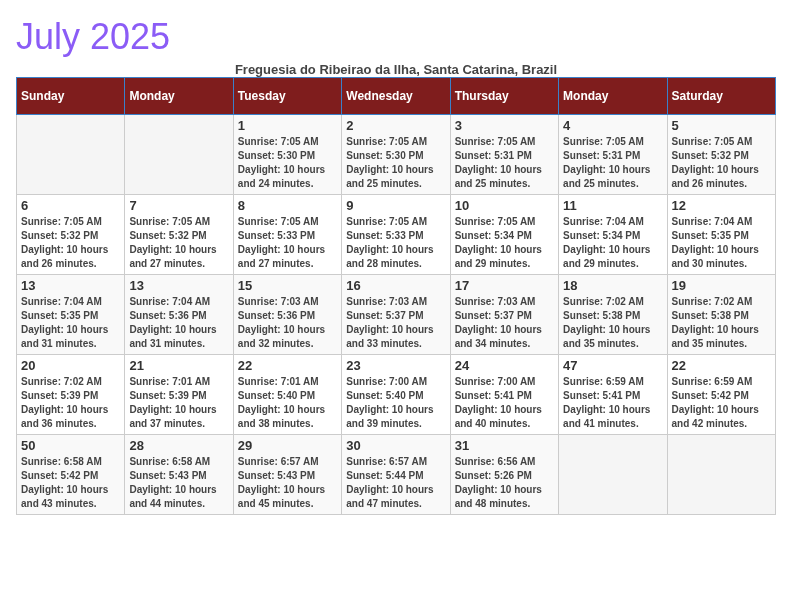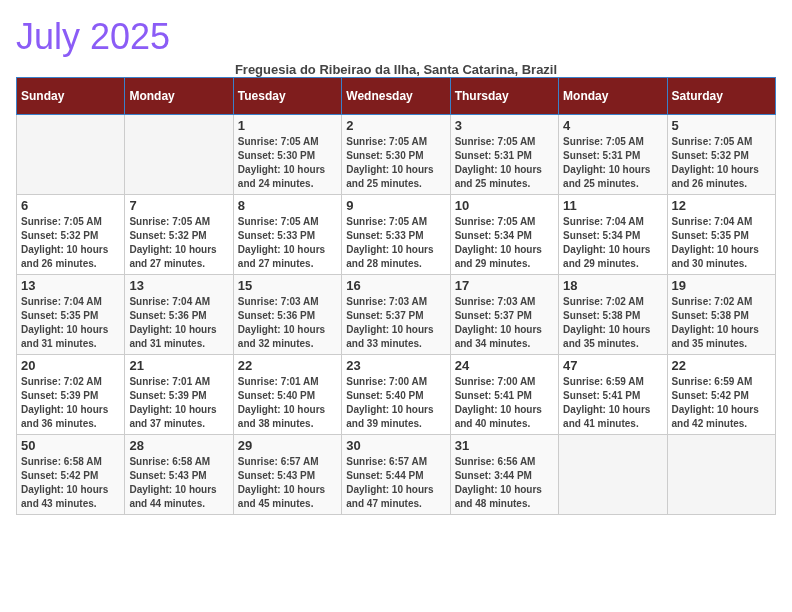--- a/index.html
+++ b/index.html
@@ -298,20 +298,20 @@
         </td>
         <td>
           <span class="day-num">30</span>
           <div class="day-detail" style="white-space: pre-line;">Sunrise: 6:57 AM
 Sunset: 5:44 PM
 Daylight: 10 hours and 47 minutes.</div>
         </td>
         <td>
           <span class="day-num">31</span>
           <div class="day-detail" style="white-space: pre-line;">Sunrise: 6:56 AM
-Sunset: 3:44 PM
+Sunset: 5:26 PM
 Daylight: 10 hours and 48 minutes.</div>
         </td>
         <td class="empty-cell"></td>
         <td class="empty-cell"></td>
       </tr>
     </tbody>
 </table>
 
 </body></html>

